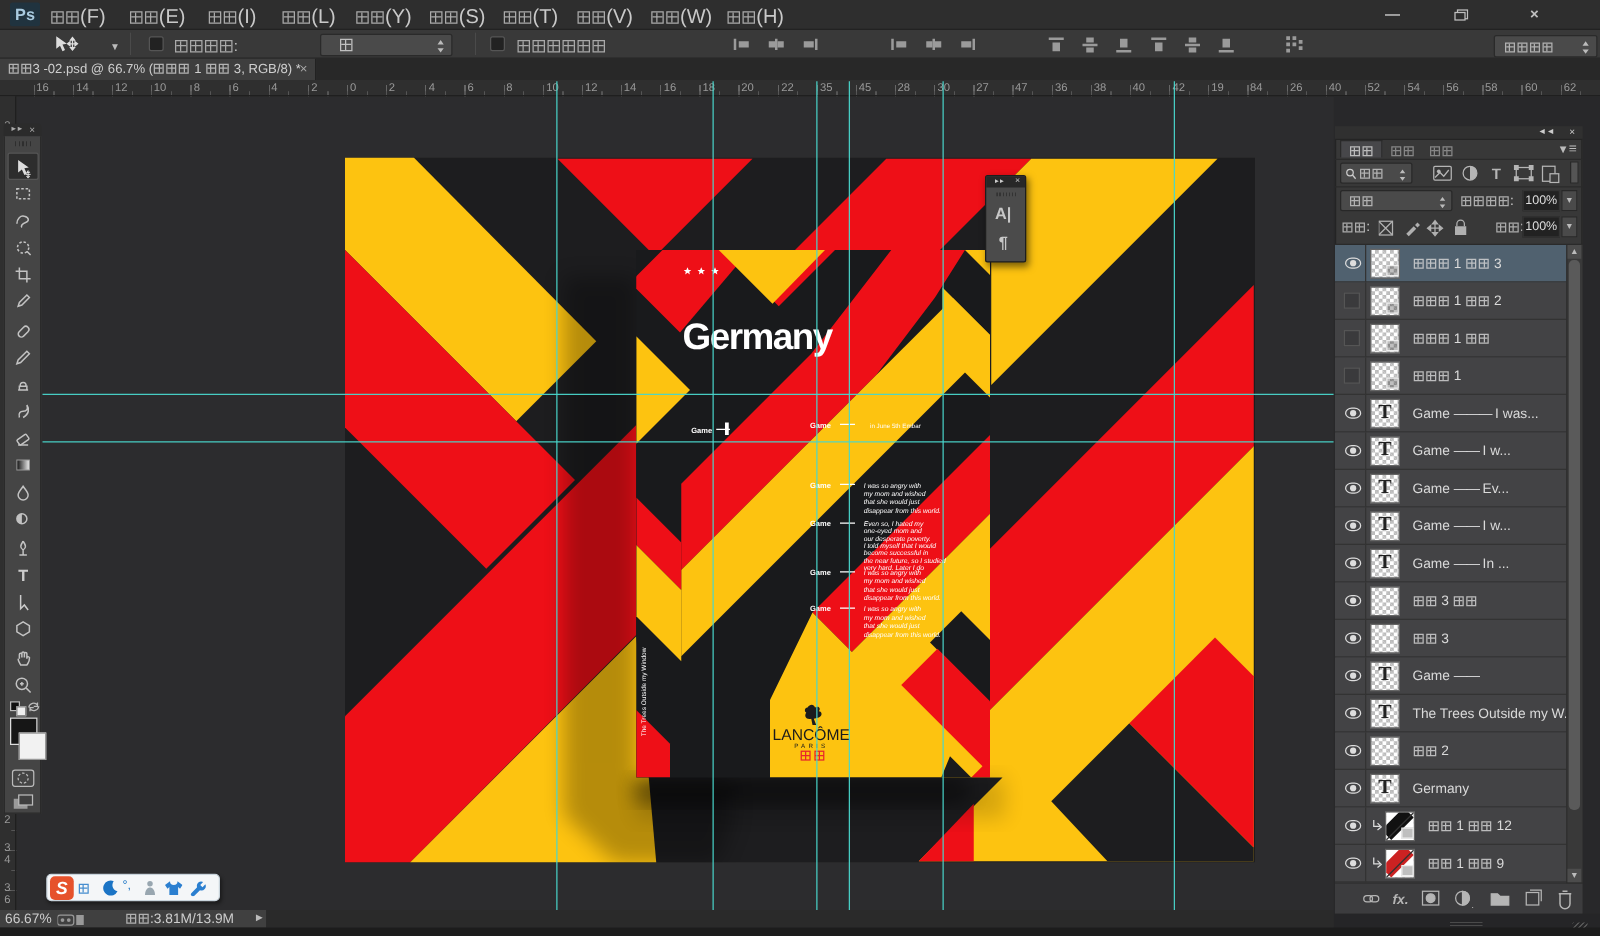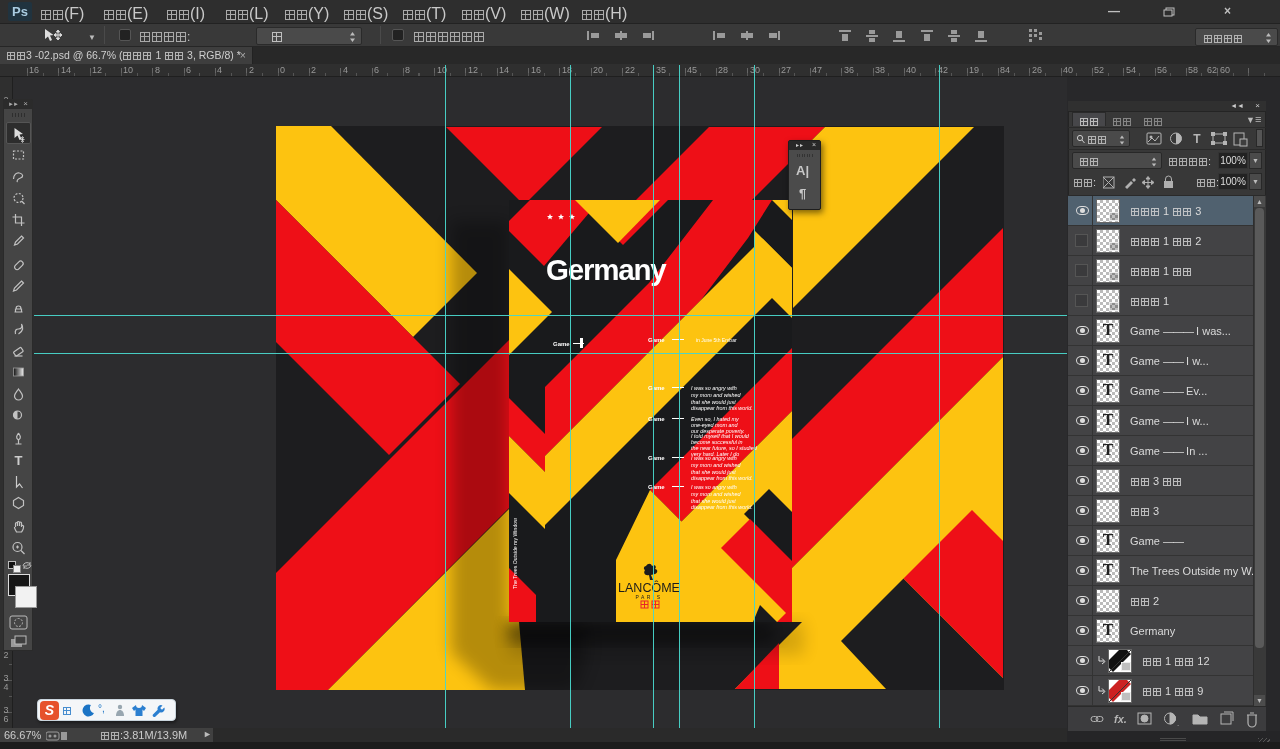--- a/index.html
+++ b/index.html
@@ -193,21 +193,21 @@
 <div class="abs rlab" style="left:938px">42</div>
 <div class="abs rlab" style="left:969px">19</div>
 <div class="abs rlab" style="left:1000px">84</div>
 <div class="abs rlab" style="left:1032px">26</div>
 <div class="abs rlab" style="left:1063px">40</div>
 <div class="abs rlab" style="left:1094px">52</div>
 <div class="abs rlab" style="left:1126px">54</div>
 <div class="abs rlab" style="left:1157px">56</div>
 <div class="abs rlab" style="left:1188px">58</div>
 <div class="abs rlab" style="left:1220px">60</div>
-<div class="abs rlab" style="left:1207px">62</div>
+<div class="abs rlab" style="left:1251px">62</div>
 <div id="vruler" class="abs"></div>
 <div class="abs vlab" style="top:96px">
     <div>2</div>
   </div>
 <div class="abs vlab" style="top:128px">
     <div>0</div>
   </div>
 <div class="abs vlab" style="top:160px">
     <div>2</div>
   </div>

